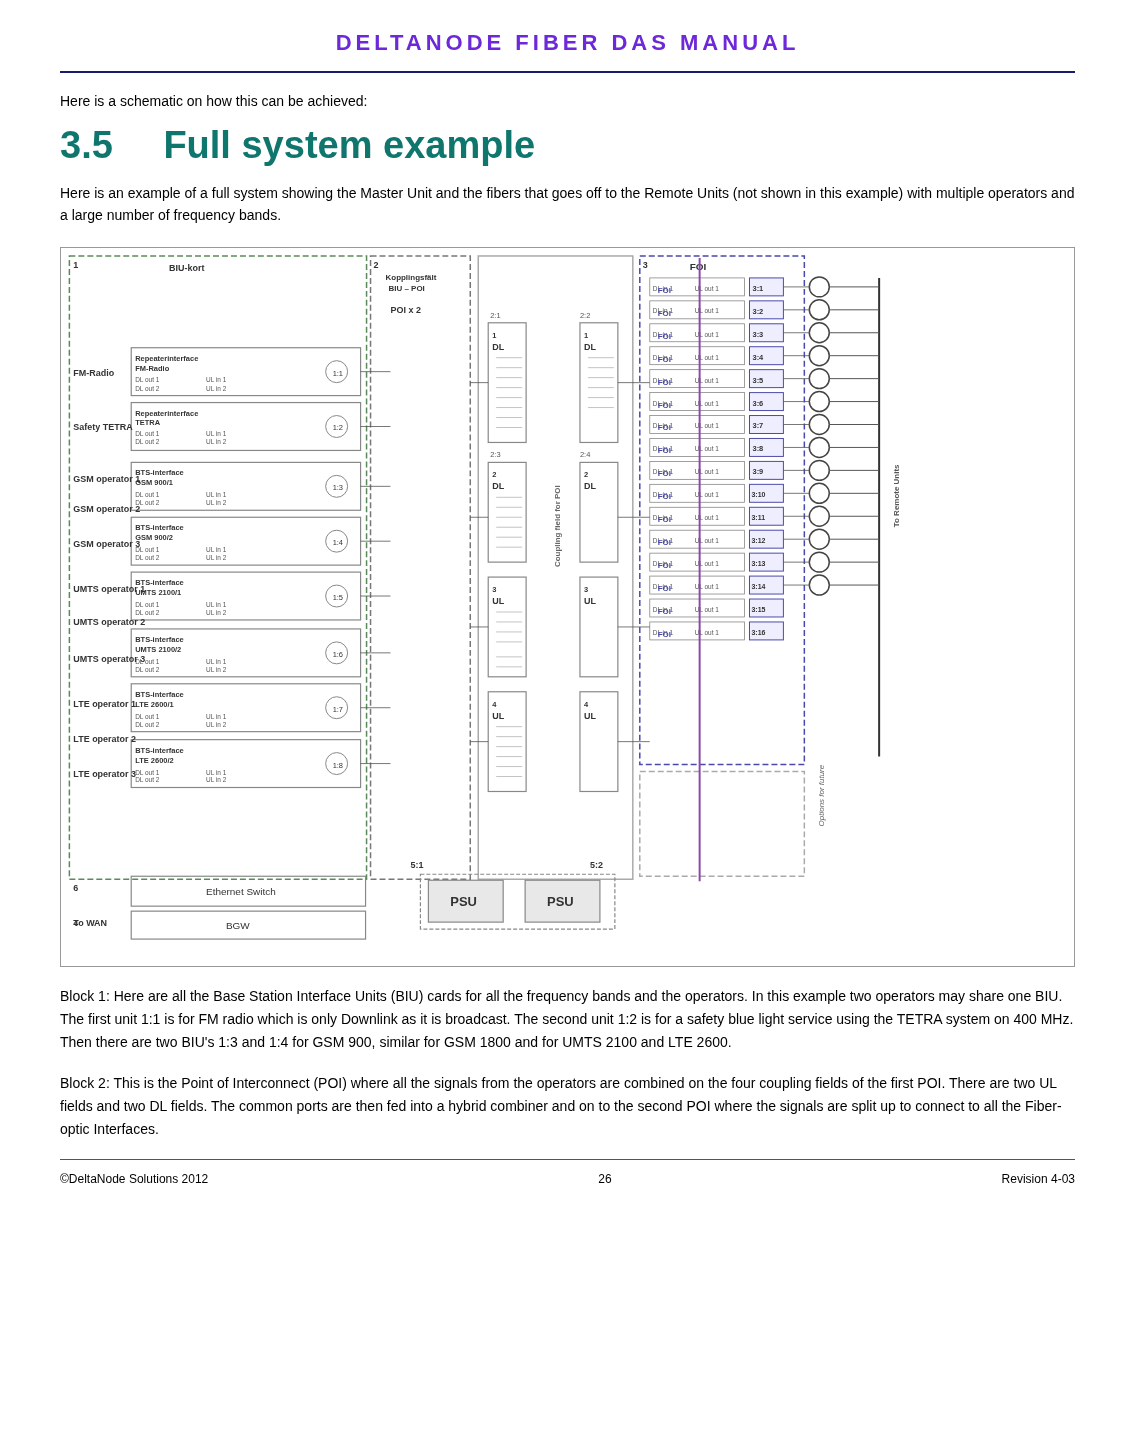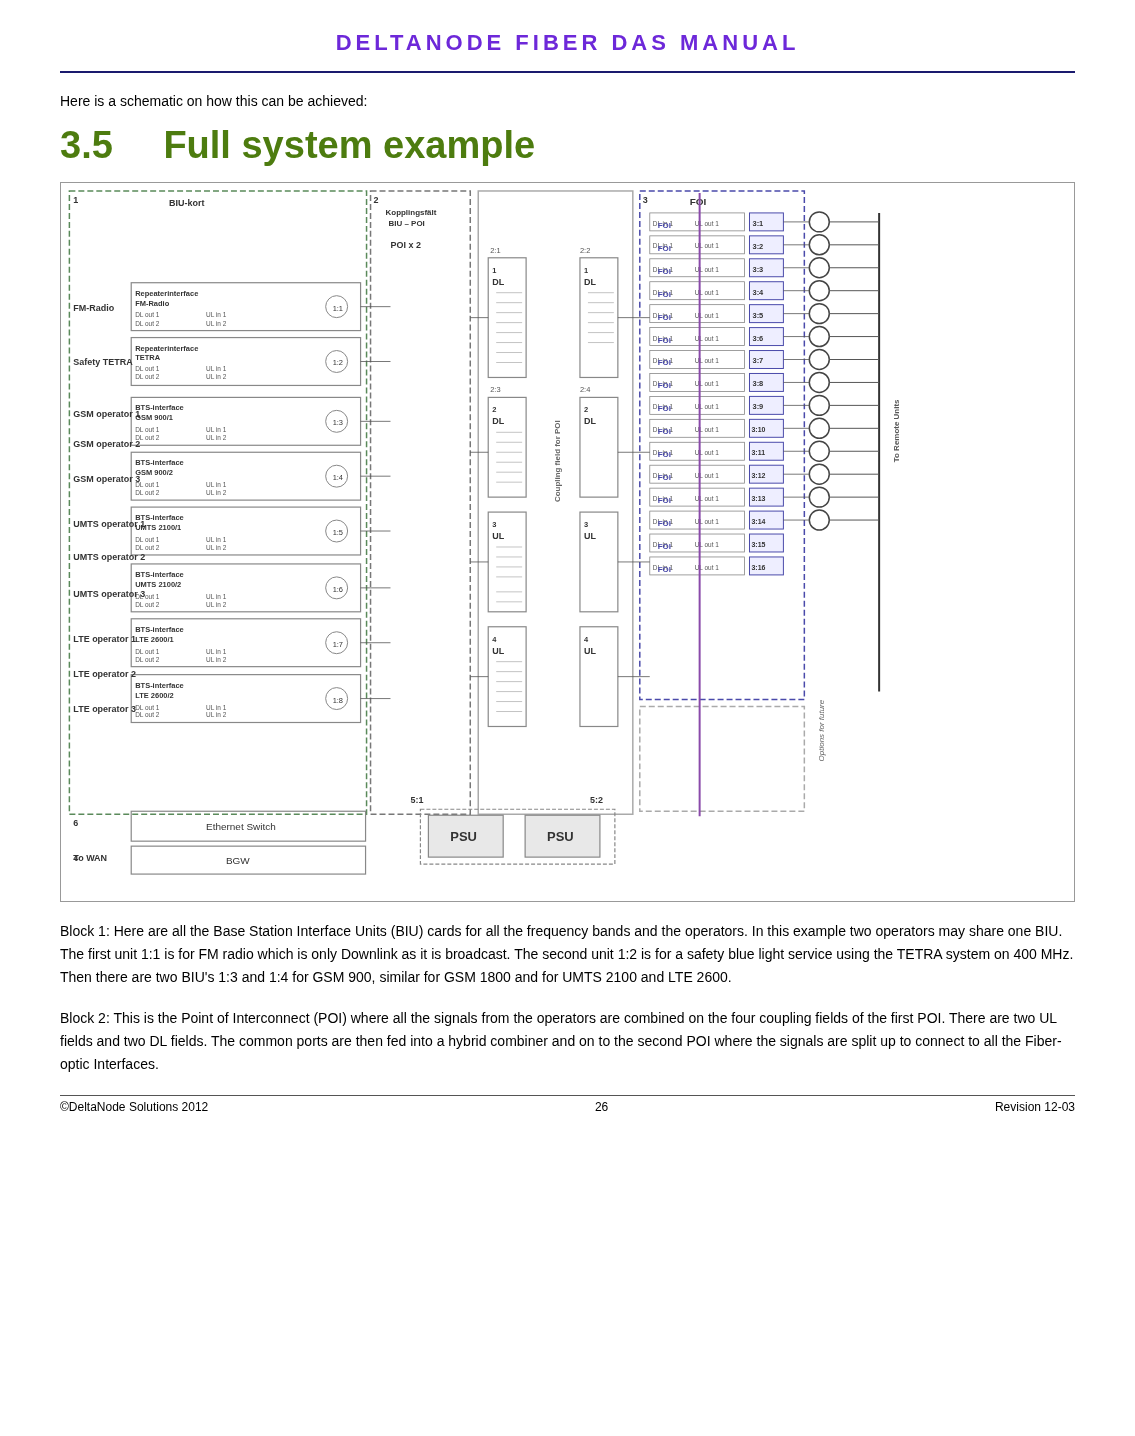--- a/index.html
+++ b/index.html
@@ -28,21 +28,21 @@
       margin-bottom: 20px;
     }
     .intro-text {
       font-size: 14px;
       margin-bottom: 15px;
     }
     .section-heading {
       font-size: 38px;
       font-weight: bold;
       margin-bottom: 15px;
-      color: #4d7c0f;
+      color: #0f766e;
     }
     .section-heading span {
       margin-right: 40px;
     }
     .section-desc {
       font-size: 14px;
       margin-bottom: 20px;
       line-height: 1.6;
     }
     .diagram-container {
@@ -57,21 +57,21 @@
     
     .body-text {
       font-size: 14px;
       line-height: 1.65;
       margin-bottom: 18px;
     }
     .footer-bar {
       border-top: 1.5px solid #555;
       display: flex;
       justify-content: space-between;
-      padding-top: 4px;
+      padding-top: 12px;
       font-size: 12px;
       margin-top: 10px;
     }
 
     .diagram-svg {
       position: absolute;
       top: 0; left: 0;
       width: 100%;
       height: 100%;
       pointer-events: none;
@@ -84,20 +84,21 @@
 
   <div class="page-title">DELTANODE FIBER DAS MANUAL</div>
 
   <p class="intro-text">Here is a schematic on how this can be achieved:</p>
 
   <h2 class="section-heading">
     <span>3.5</span>
     <span>Full system example</span>
   </h2>
 
+  <p class="section-desc">Here is an example of a full system showing the Master Unit and the fibers that goes off to the Remote Units (not shown in this example) with multiple operators and a large number of frequency bands.</p>
 
   <div class="diagram-container">
 
     <svg class="diagram-svg" viewBox="0 0 1015 720" xmlns="http://www.w3.org/2000/svg">
 
       <rect x="8" y="8" width="298" height="625" fill="none" stroke="#5a8a5a" stroke-width="1.5" stroke-dasharray="6,3"></rect>
       <text x="12" y="20" font-size="9" font-weight="bold" fill="#333">1</text>
 
       <rect x="105" y="13" width="72" height="14" fill="white"></rect>
       <text x="108" y="23" font-size="9" font-weight="bold" fill="#333">BIU-kort</text>
@@ -486,16 +487,16 @@
     </svg>
 
   </div>
 
   <p class="body-text">Block 1: Here are all the Base Station Interface Units (BIU) cards for all the frequency bands and the operators. In this example two operators may share one BIU. The first unit 1:1 is for FM radio which is only Downlink as it is broadcast. The second unit 1:2 is for a safety blue light service using the TETRA system on 400 MHz. Then there are two BIU's 1:3 and 1:4 for GSM 900, similar for GSM 1800 and for UMTS 2100 and LTE 2600.</p>
   <p class="body-text">Block 2: This is the Point of Interconnect (POI) where all the signals from the operators are combined on the four coupling fields of the first POI. There are two UL fields and two DL fields. The common ports are then fed into a hybrid combiner and on to the second POI where the signals are split up to connect to all the Fiber-optic Interfaces.</p>
 
   <div class="footer-bar">
     <span>©DeltaNode Solutions 2012</span>
     <span>26</span>
-    <span>Revision 12-03</span>
+    <span>Revision 4-03</span>
   </div>
 
 </div>
 
 </body></html>

